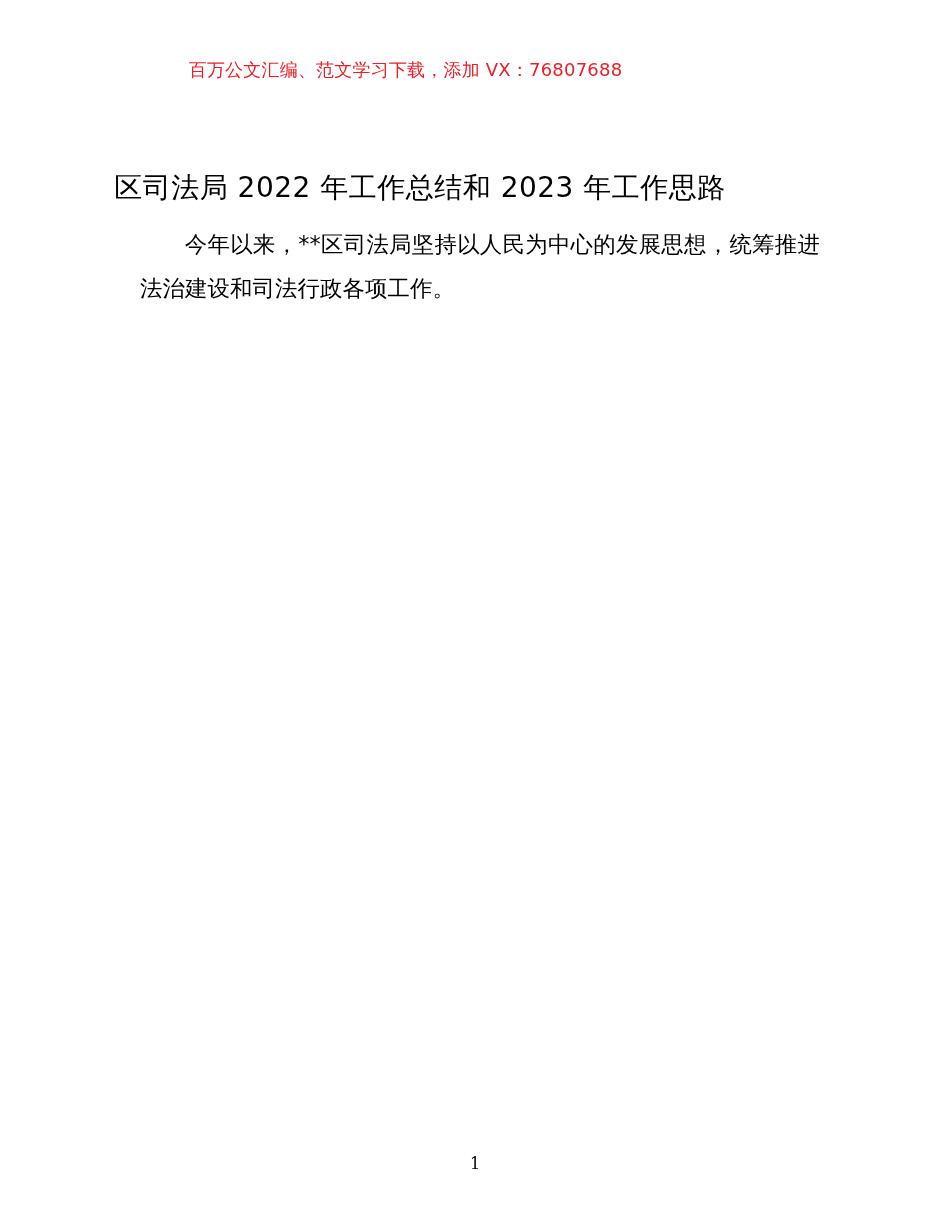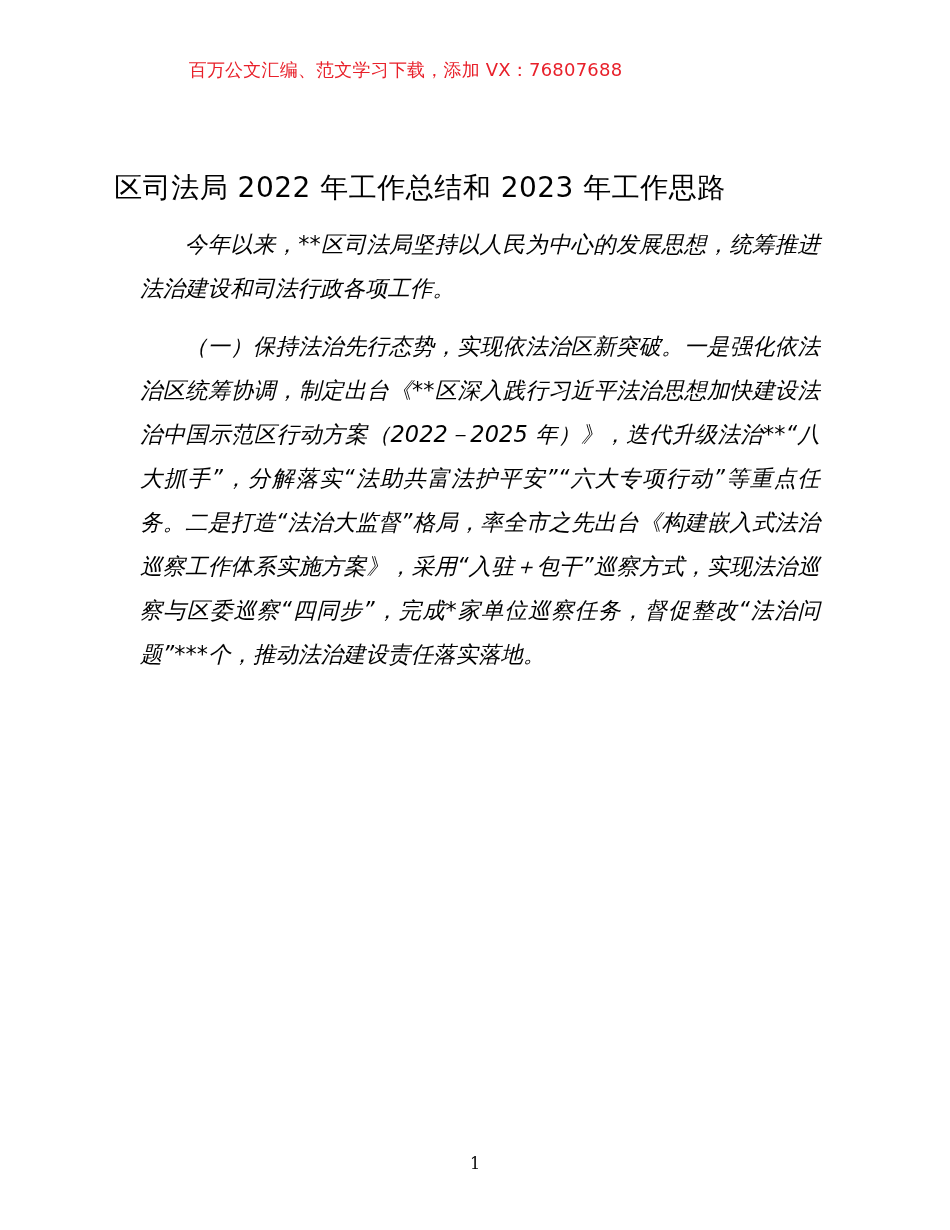--- a/index.html
+++ b/index.html
@@ -44,21 +44,20 @@
     width: 680px;
   }
   .para {
     margin: 0;
     font-size: 22.4px;
     line-height: 44px;
     text-align: justify;
     text-justify: inter-character;
     text-indent: 2em;
     letter-spacing: 0.1px;
-    font-style: italic;
   }
   .para.section-heading {
     margin-top: 14px;
   }
   .para.gap {
     margin-top: 14px;
   }
   .page-number {
     position: absolute;
     top: 1152px;
@@ -73,16 +72,15 @@
 </style>
 </head>
 <body>
 
 <div class="header-banner">百万公文汇编、范文学习下载，添加 VX：76807688</div>
 
 <div class="doc-title">区司法局 2022 年工作总结和 2023 年工作思路</div>
 
 <div class="doc-body">
   <p class="para">今年以来，**区司法局坚持以人民为中心的发展思想，统筹推进法治建设和司法行政各项工作。</p>
-  <p class="para gap">（一）保持法治先行态势，实现依法治区新突破。一是强化依法治区统筹协调，制定出台《**区深入践行习近平法治思想加快建设法治中国示范区行动方案（2022－2025 年）》，迭代升级法治**“八大抓手”，分解落实“法助共富法护平安”“六大专项行动”等重点任务。二是打造“法治大监督”格局，率全市之先出台《构建嵌入式法治巡察工作体系实施方案》，采用“入驻＋包干”巡察方式，实现法治巡察与区委巡察“四同步”，完成*家单位巡察任务，督促整改“法治问题”***个，推动法治建设责任落实落地。</p>
 </div>
 
 <div class="page-number">1</div>
 
 </body></html>

